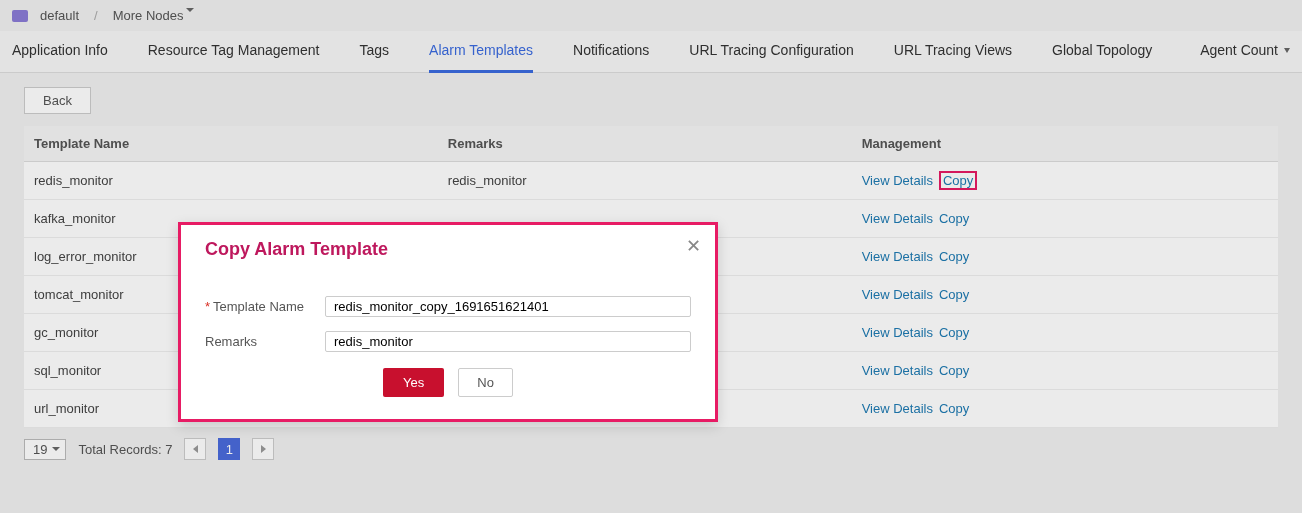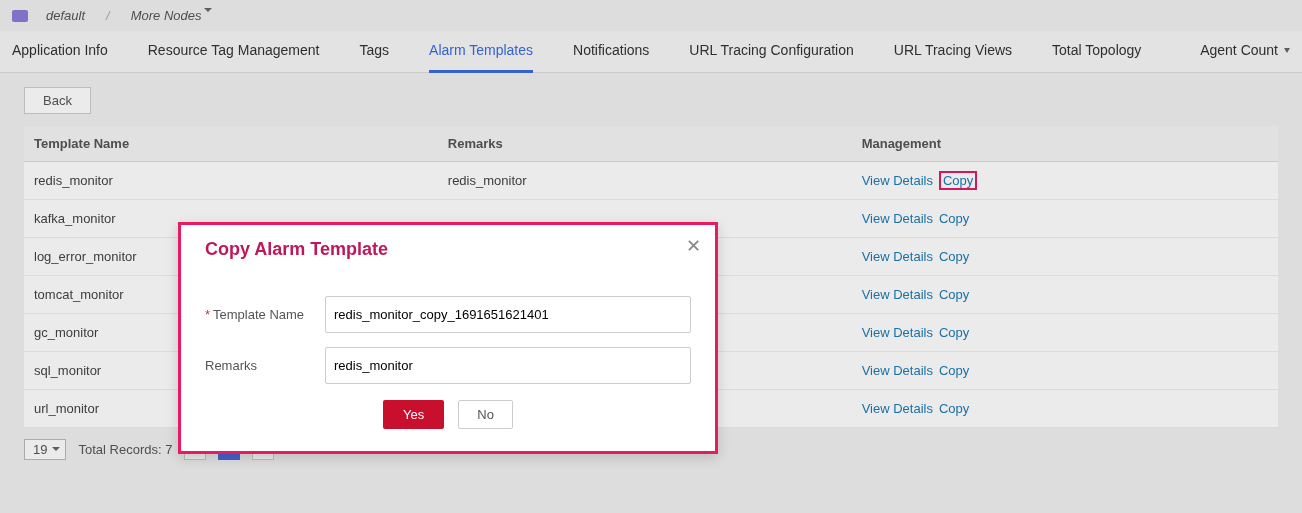--- a/index.html
+++ b/index.html
@@ -19,24 +19,23 @@
     inset: 0;
     background: rgba(0,0,0,0.08);
     z-index: 5;
     pointer-events: none;
   }
 
   .breadcrumb {
     display: flex;
     align-items: center;
     padding: 8px 12px;
-    gap: 18px;
+    gap: 12px;
     color: #555;
     font-size: 13px;
-    font-style: italic;
   }
   .bc-icon {
     width: 16px; height: 12px;
     background: #8a7bd6;
     border-radius: 2px;
     display:inline-block;
   }
   .bc-sep { color: #aaa; margin: 0 3px;}
   .bc-more { display: inline-flex; gap: 3px; }
   .caret-down {
@@ -202,21 +201,21 @@
   }
   .req::before{
     content:"*";
     color:#d93025;
     margin-right:3px;
   }
   .form-input{
     flex:1;
     border:1px solid #ccc;
     border-radius:2px;
-    padding:10px 8px;
+    padding:2px 8px;
     font-size:13px;
   }
   .modal-actions{
     display:flex;
     justify-content:center;
     gap:14px;
     margin-top:16px;
   }
   .btn-yes{
     background:#c8102e;
@@ -253,21 +252,21 @@
 </div>
 
 <div class="tabs" id="tabs">
     <div class="tab">Application Info</div>
     <div class="tab">Resource Tag Management</div>
     <div class="tab">Tags</div>
     <div class="tab active">Alarm Templates</div>
     <div class="tab">Notifications</div>
     <div class="tab">URL Tracing Configuration</div>
     <div class="tab">URL Tracing Views</div>
-    <div class="tab">Total Topology</div>
+    <div class="tab">Global Topology</div>
     <div class="tab overflow">Agent Count<span class="chev-down"></span></div>
   </div>
 
 <div class="content">
   <button class="back-btn">Back</button>
 
   <table class="data">
     <thead>
       <tr>
         <th style="width:33%">Template Name</th>

